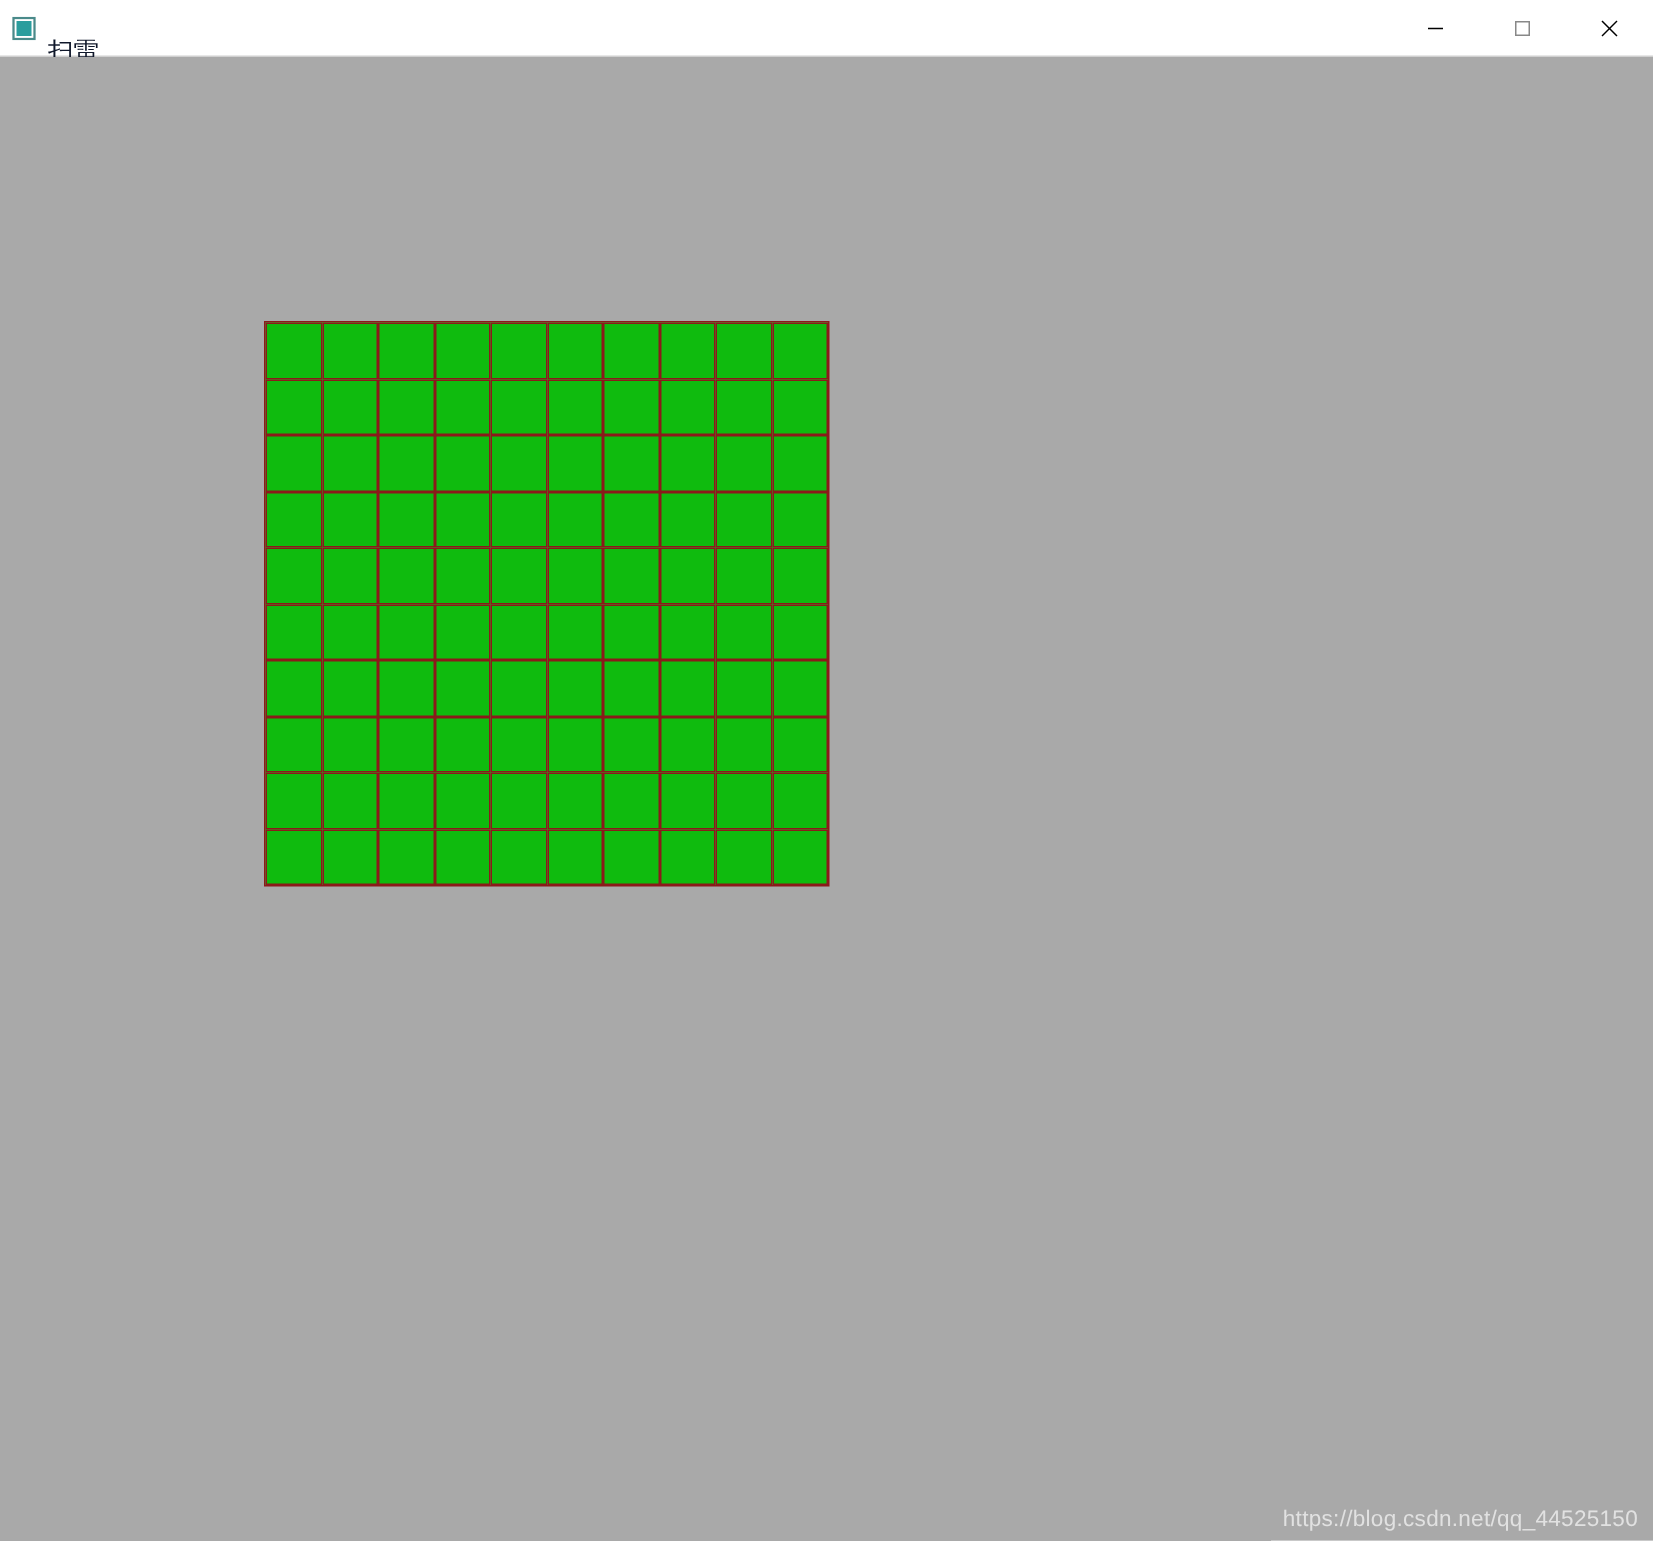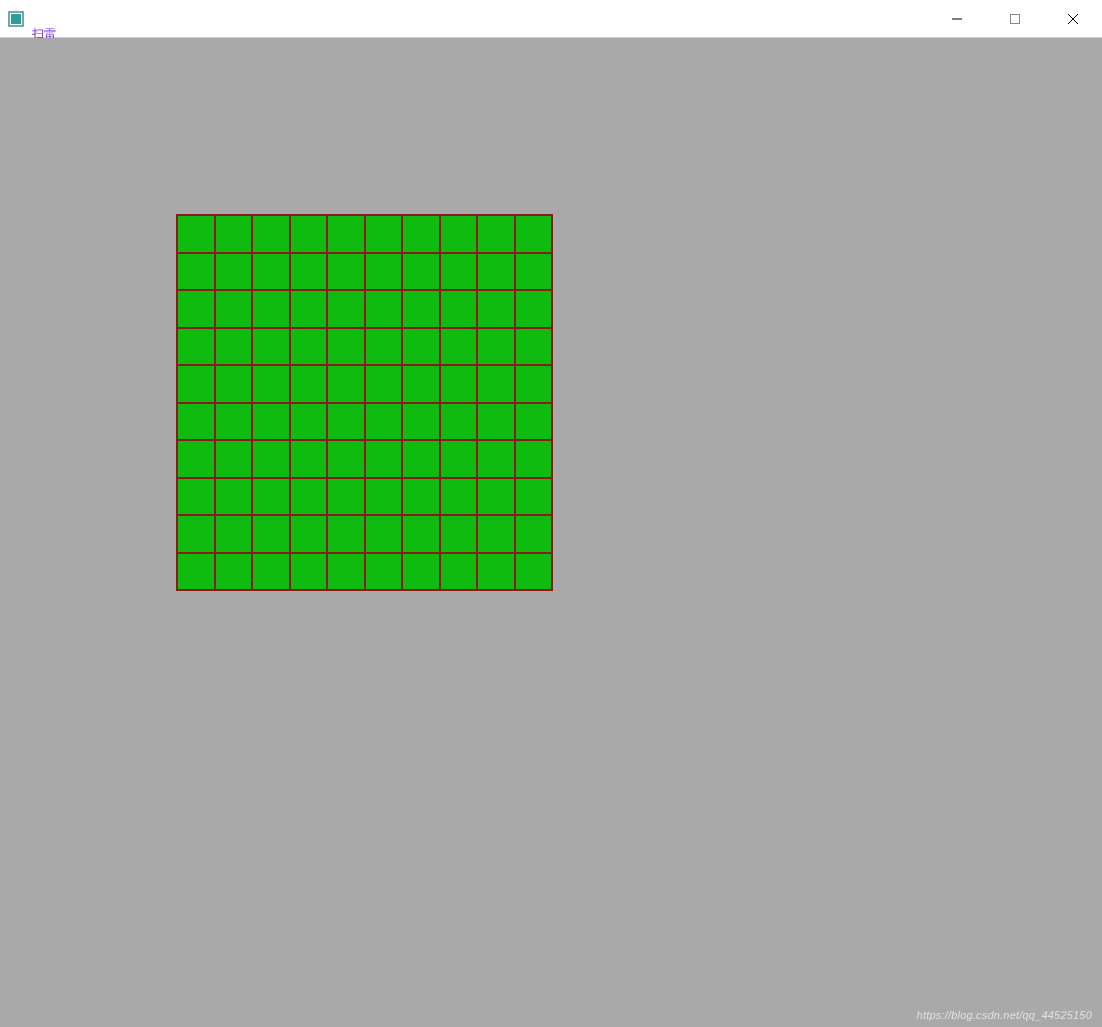--- a/index.html
+++ b/index.html
@@ -33,22 +33,22 @@
       width: 16px;
       height: 16px;
       display: inline-block;
     }
     .app-icon svg {
       width: 16px;
       height: 16px;
       display: block;
     }
     .title-text {
-      font-size: 12px;
-      color: #6d28d9;
+      font-size: 17px;
+      color: #0f172a;
       margin-top: 32px;
     }
     .titlebar-controls {
       display: flex;
       height: 100%;
     }
     .ctrl-btn {
       width: 58px;
       height: 100%;
       display: flex;
@@ -76,25 +76,24 @@
     }
     .cell {
       background: #0fbb0e;
       border: 1px solid #8b1a1a;
       cursor: pointer;
     }
     .watermark {
       position: absolute;
       right: 10px;
       bottom: 6px;
-      font-size: 11px;
+      font-size: 15px;
       color: rgba(255,255,255,0.65);
       letter-spacing: 0.2px;
       font-family: Arial, sans-serif;
-      font-style: italic;
     }
   </style>
 </head>
 <body>
 
 <div class="titlebar">
   <div class="titlebar-left">
     <span class="app-icon">
       <svg viewBox="0 0 16 16">
         <rect x="1" y="1" width="14" height="14" fill="none" stroke="#4a8a8a" stroke-width="1.5"></rect>

